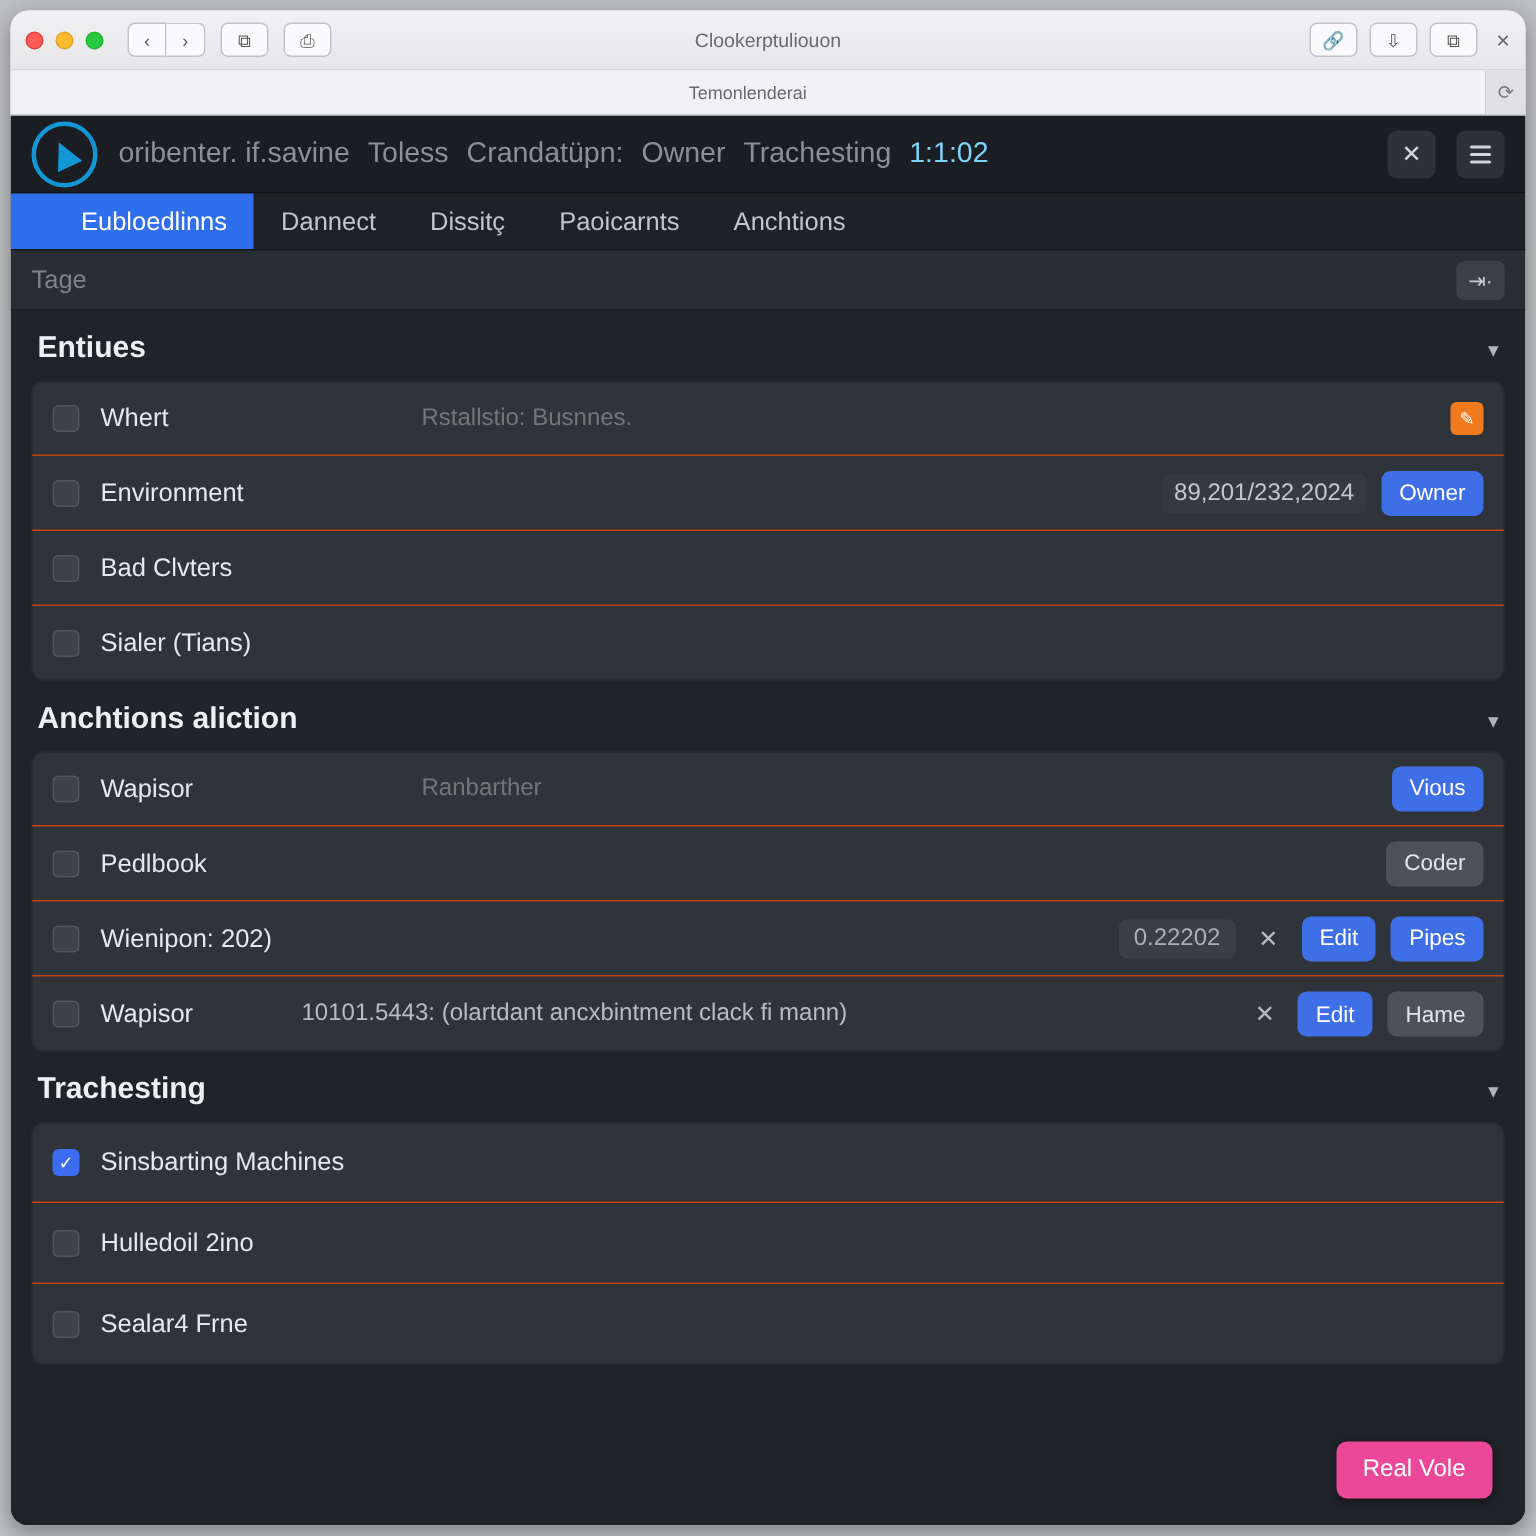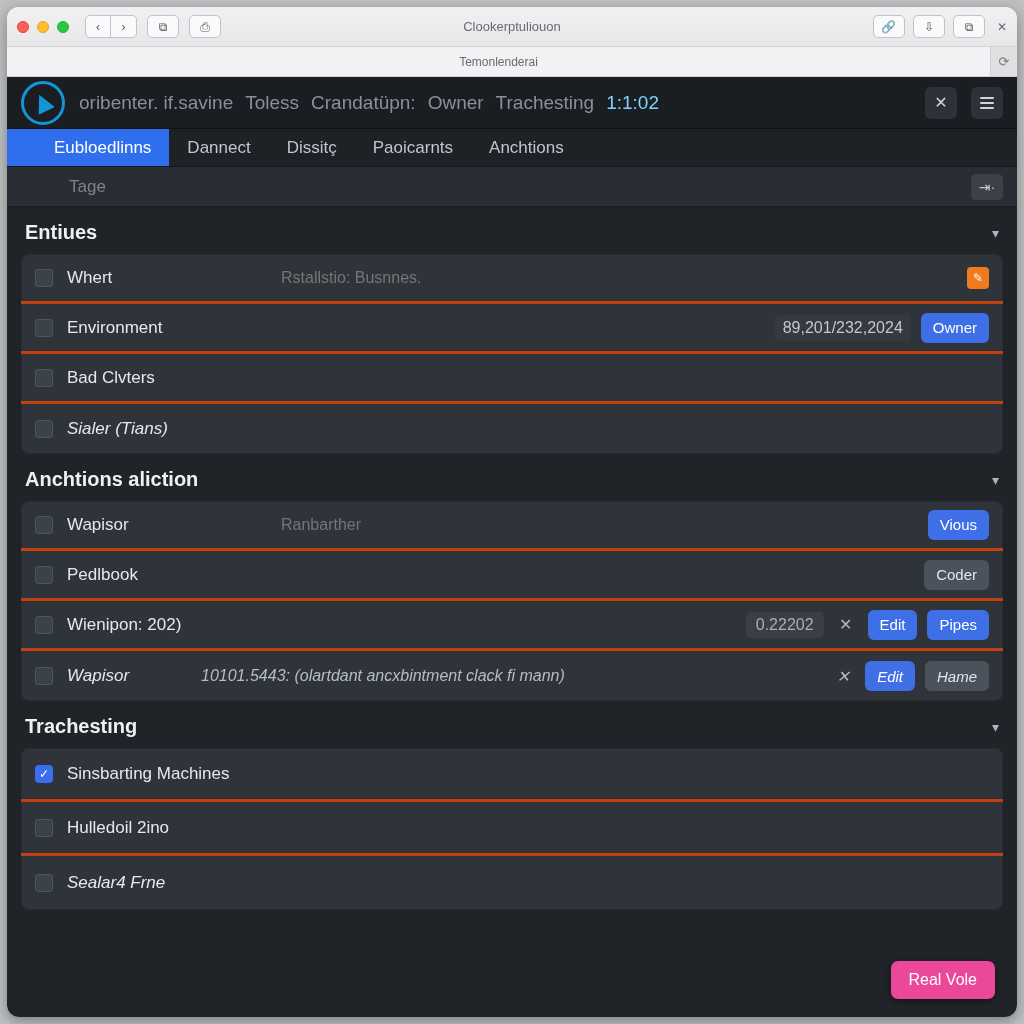--- a/index.html
+++ b/index.html
@@ -39,32 +39,32 @@
   .crumbs .time { color:#7dd3fc; font-variant-numeric: tabular-nums; }
   .hdr-btn{ width:32px; height:32px; border-radius:6px; background:#2d3138; display:flex; align-items:center; justify-content:center; color:#d0d5db; font-size:16px;}
   .hamburger{ display:flex; flex-direction:column; gap:3px;}
   .hamburger span{ width:14px; height:2px; background:#d0d5db; border-radius:1px;}
 
   .app-tabs { height:38px; background:#1e2227; display:flex; align-items:stretch; border-bottom:1px solid #14161a;}
   .app-tab { padding:0 18px; display:flex; align-items:center; font-size:17px; color:#bfc6ce;}
   .app-tab.active{ background:#2f6fed; color:#ffffff;padding-left:47px; }
 
   .filterbar { height:40px; background:#2a2e34; display:flex; align-items:center; padding:0 14px; border-bottom:1px solid #1c1e22;}
-  .filterbar .ph { color:#7c838d; font-size:17px; flex:1;margin-left:48px; }
+  .filterbar .ph { color:#7c838d; font-size:17px; flex:1; }
   .filter-pin { width:32px; height:26px; border-radius:5px; background:#3c4148; display:flex; align-items:center; justify-content:center; color:#c5c9cf; font-size:14px;}
 
   .content { flex:1; overflow:hidden; padding:8px 14px 0 14px; display:flex; flex-direction:column; gap:8px; position:relative;}
 
   .section-head { display:flex; align-items:center; justify-content:space-between; padding:6px 4px 2px 4px;}
   .section-head .title { font-size:20px; font-weight:700; color:#eef1f4;}
   .chev { color:#aeb4bc; font-size:14px;}
 
   .panel { background:#2f343b; border-radius:8px; overflow:hidden; box-shadow: inset 0 0 0 1px #272b31;}
-  .row { height:50px; display:flex; align-items:center; gap:14px; padding:0 14px; border-bottom:3px solid #c2410c;}
-  .row:last-child{ border-bottom:none;font-style:italic; }
+  .row { height:50px; display:flex; align-items:center; gap:14px; padding:0 14px; border-bottom:1px solid #c2410c;}
+  .row:last-child{ border-bottom:none; }
   .chk { width:18px; height:18px; border-radius:4px; background:#3c424a; box-shadow: inset 0 0 0 1px #50565f; flex:0 0 auto;}
   .chk.checked { background:#3d6cf0; box-shadow:none; display:flex; align-items:center; justify-content:center; color:#fff; font-size:12px;}
   .row-label { font-size:17px; color:#e5e8ec; flex:0 0 200px; white-space:nowrap;}
   .row-note { font-size:16px; color:#868c95; flex:1; white-space:nowrap; overflow:hidden; text-overflow:ellipsis;}
   .row-right { display:flex; align-items:center; gap:10px; margin-left:auto;}
   .pill { height:30px; padding:0 12px; border-radius:6px; font-size:15px; display:flex; align-items:center; justify-content:center; white-space:nowrap;}
   .pill.blue{ background:#3f6fe6; color:#fff;}
   .pill.gray{ background:#4c525b; color:#e2e5ea;}
   .square-btn { width:22px; height:22px; border-radius:4px; background:#f07a1e; display:flex; align-items:center; justify-content:center; color:#fff; font-size:12px;}
   .row-date { font-size:16px; color:#c3c8cf; background:#353a41; padding:4px 8px; border-radius:4px; font-variant-numeric:tabular-nums;}

